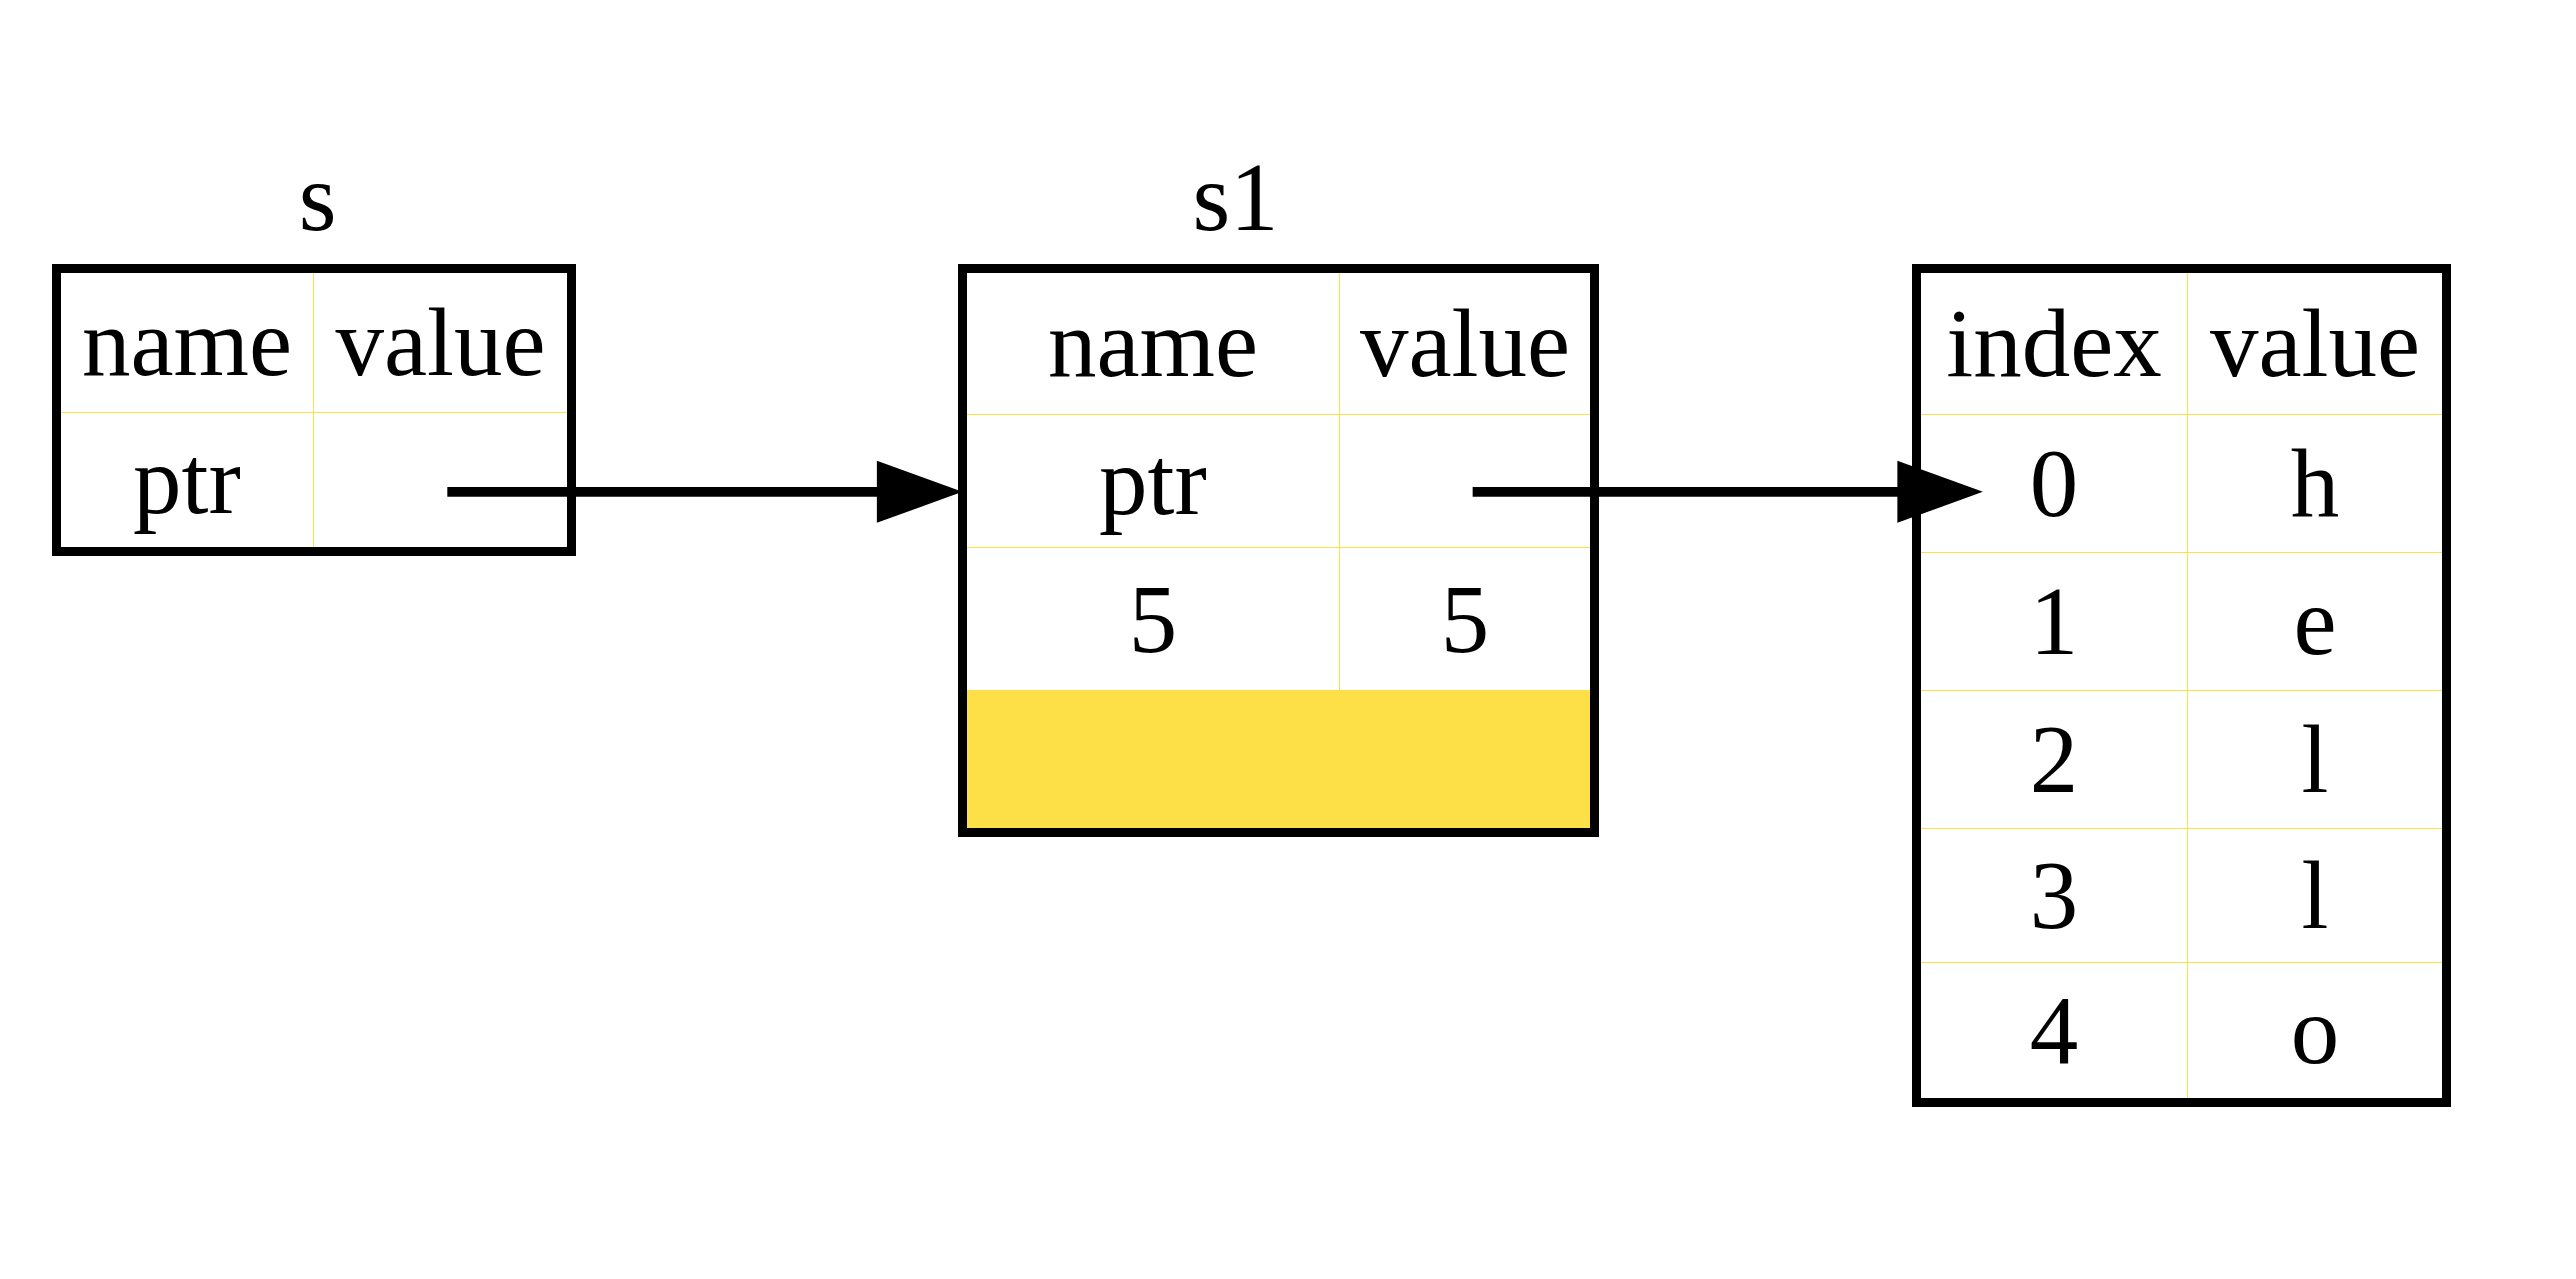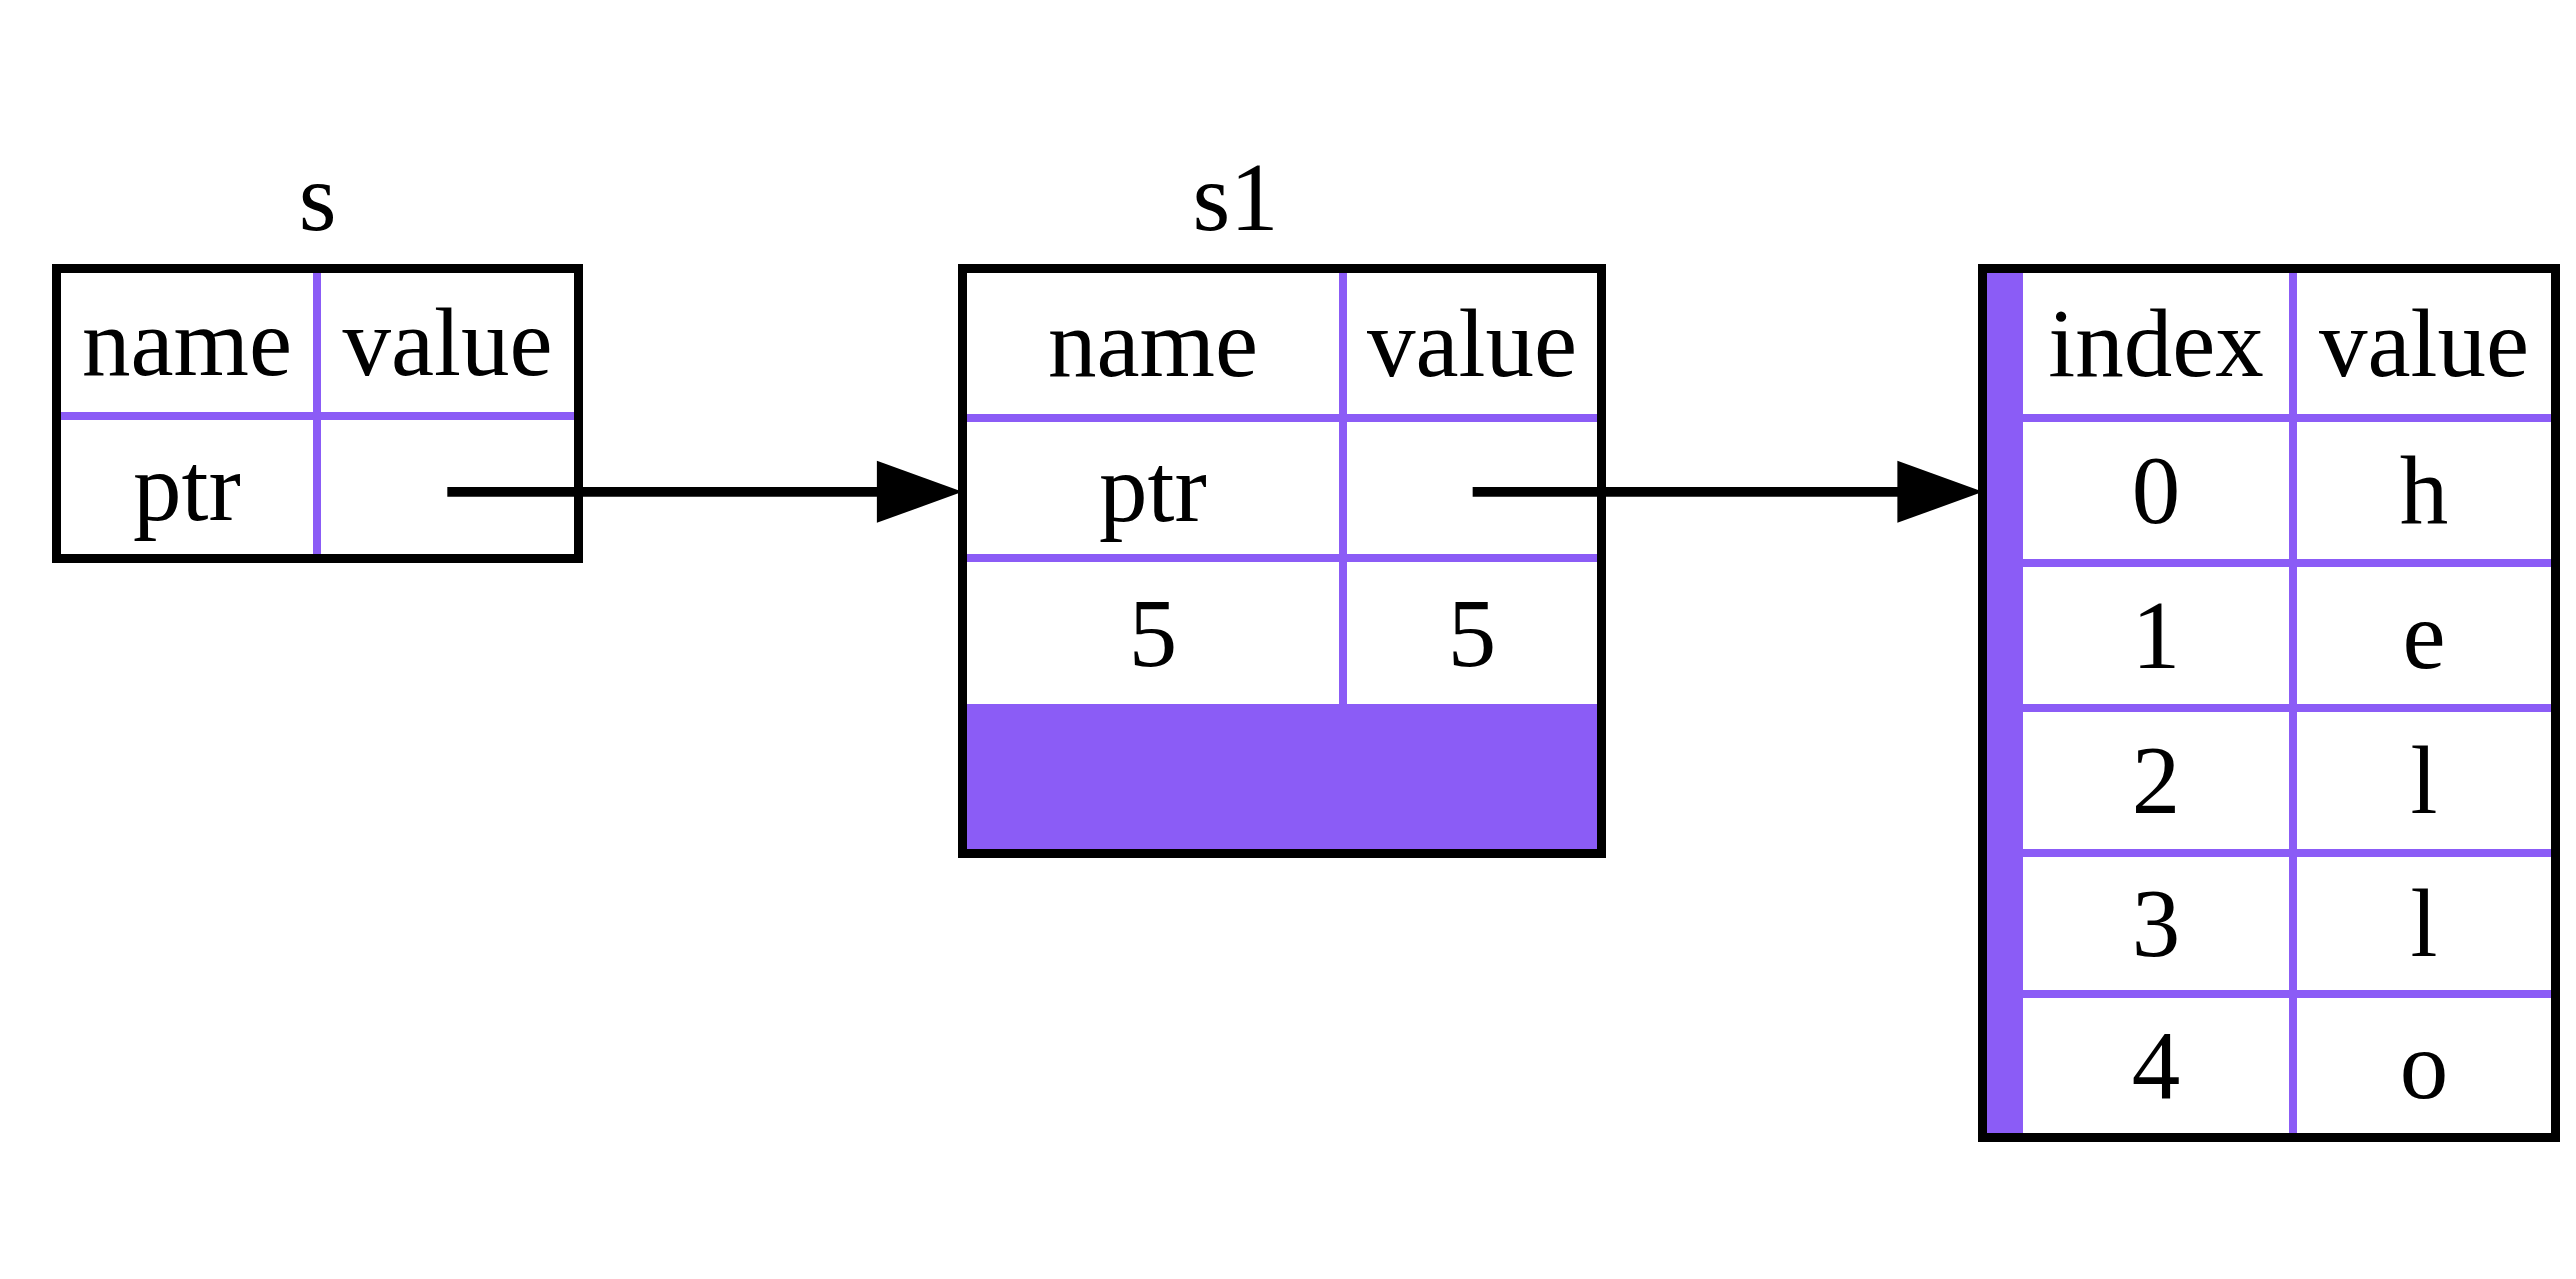--- a/index.html
+++ b/index.html
@@ -17,22 +17,22 @@
     width: 389px;
     height: 107px;
     font-size: 97px;
     line-height: 107px;
     text-align: center;
     white-space: nowrap;
   }
   .tbl {
     position: absolute;
     display: grid;
-    gap: 8px;
-    background: #8b5cf6;
+    gap: 1px;
+    background: #fde047;
     border: 9.7px solid #000000;
   }
   .cell {
     background: #ffffff;
     display: flex;
     align-items: center;
     justify-content: center;
     font-size: 97px;
     line-height: 1;
     white-space: nowrap;
@@ -44,24 +44,23 @@
     grid-template-rows: 139px 134px;
   }
   #lbl-s { left: 123px; top: 144px; }
   #tbl-s1 {
     left: 958px; top: 264px;
     grid-template-columns: 372px 250px;
     grid-template-rows: 141px 132px 142px 137px;
   }
   #lbl-s1 { left: 1041px; top: 144px; }
   #tbl-heap {
-    left: 1978px; top: 264px;
+    left: 1912px; top: 264px;
     grid-template-columns: 266px 254px;
     grid-template-rows: 141px 137px 137px 137px 133px 135px;
-    padding-left: 36px;
   }
   #arrows {
     position: absolute;
     left: 0; top: 0;
     width: 2576px; height: 1279px;
     pointer-events: none;
   }
 </style>
 </head>
 <body>

